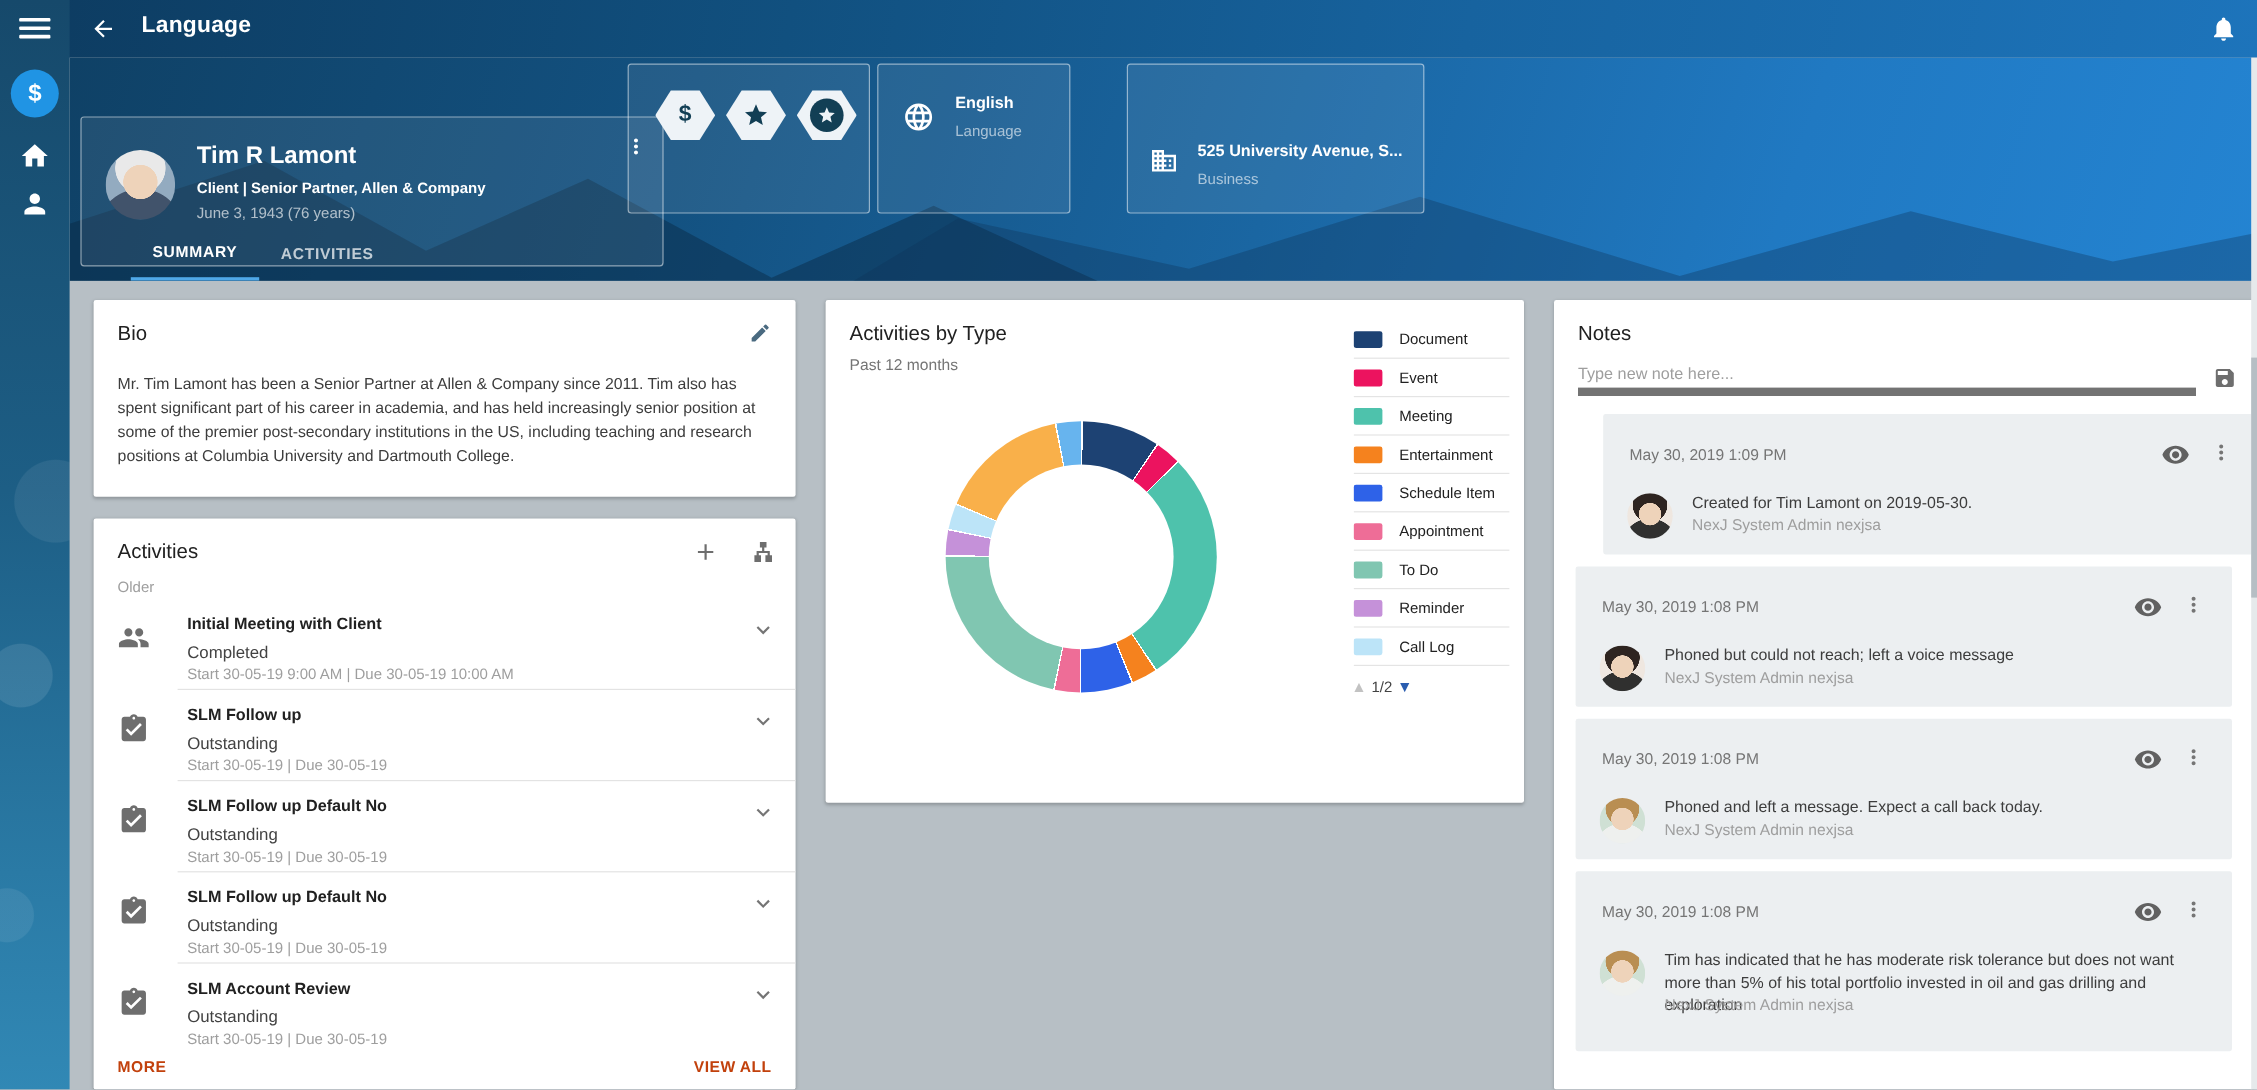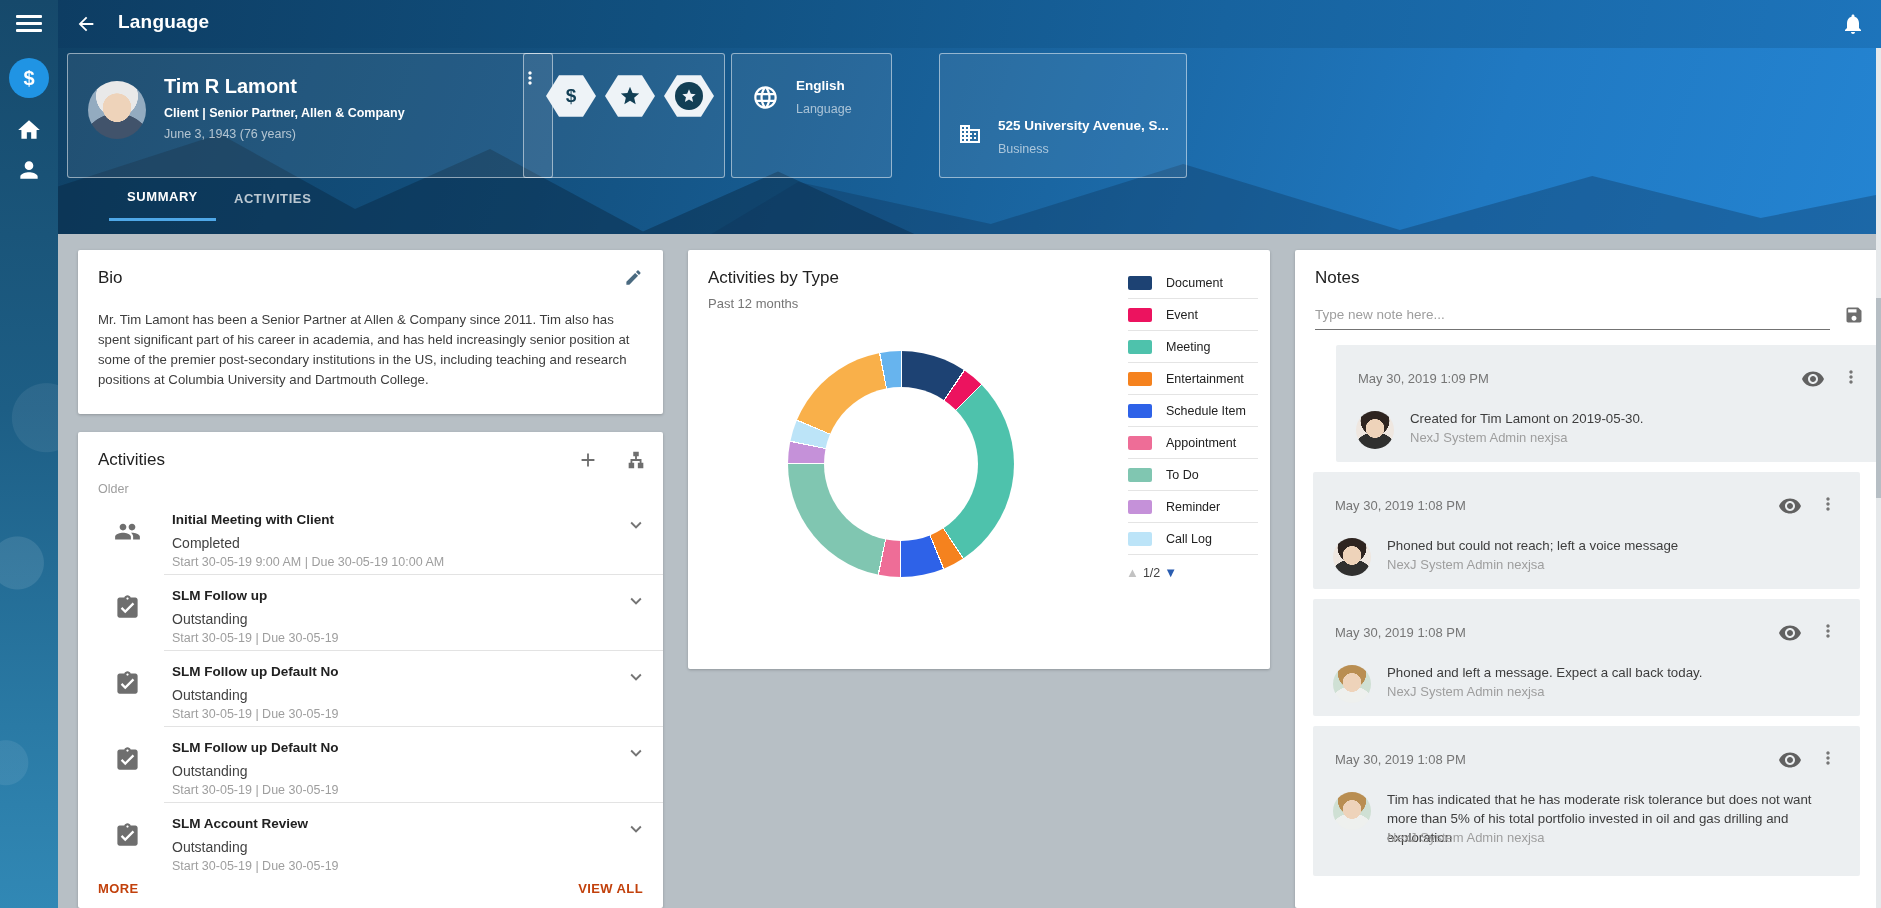--- a/index.html
+++ b/index.html
@@ -30,21 +30,21 @@
 
   
   .hero { position:absolute; left:58px; top:48px; width:1823px; height:186px; overflow:hidden;
     background:linear-gradient(108deg,#0f4166 0%,#135180 28%,#1a66a2 55%,#2079c2 78%,#2484d2 100%); }
   .hero .m1 { position:absolute; left:0; bottom:-20px; width:900px; height:150px; background:rgba(9,39,66,.45);
     clip-path:polygon(0 100%,0 55%,18% 20%,33% 70%,48% 30%,65% 85%,80% 45%,100% 100%); }
   .hero .m2 { position:absolute; left:620px; bottom:-20px; width:1203px; height:120px; background:rgba(13,52,88,.35);
     clip-path:polygon(0 100%,10% 40%,26% 75%,42% 25%,60% 80%,76% 35%,90% 70%,100% 50%,100% 100%); }
   .hero-card { position:absolute; top:5px; height:125px; background:rgba(255,255,255,.08);
     border:1px solid rgba(255,255,255,.5); border-radius:3px; }
-  .card-profile { left:9px; width:486px; }
+  .card-profile { left:9px; width:486px;margin-top:44px; }
   .card-badges { left:465px; width:202px; }
   .card-language { left:673px; width:161px;padding-left:39px; }
   .card-contact { left:881px; width:248px; }
 
   .avatar { border-radius:50%; background:
       radial-gradient(circle at 50% 46%, #eed3ba 0 33%, transparent 34%),
       radial-gradient(circle at 50% 26%, #e9e9e9 0 40%, transparent 41%),
       radial-gradient(circle at 50% 118%, #41536b 0 48%, transparent 49%),
       #93abc0; }
   .profile-avatar { position:absolute; left:20px; top:27px; width:58px; height:58px; }
@@ -64,39 +64,39 @@
   .lang-globe { position:absolute; left:20px; top:30px; width:27px; height:27px; fill:#fff; }
   .lang-value { position:absolute; left:64px; top:24px; font-size:13.5px; font-weight:700; color:#fff; }
   .lang-label { position:absolute; left:64px; top:48px; font-size:12.5px; color:rgba(255,255,255,.6); }
 
   .contact-row { position:absolute; left:0; width:248px; height:52px; cursor:pointer; }
   .contact-icon { position:absolute; left:18px; top:6px; width:24px; height:24px; fill:#fff; }
   .contact-value { position:absolute; left:58px; top:2px; font-size:13.5px; font-weight:700; color:#fff; white-space:nowrap; }
   .contact-label { position:absolute; left:58px; top:26px; font-size:12.5px; color:rgba(255,255,255,.6); }
 
   
-  .tabs { position:absolute; left:51px; bottom:13px; display:flex; height:46px;text-align:right; }
+  .tabs { position:absolute; left:51px; bottom:0; display:flex; height:46px;text-align:right; }
   .tab { height:46px; display:flex; align-items:center; justify-content:center; padding:0 18px; min-width:100px;
     font-size:13px; font-weight:700; letter-spacing:.6px; color:rgba(255,255,255,.72); cursor:pointer; }
   .tab.active { color:#fff; border-bottom:3px solid #4fa8e8; }
 
   
   .panel { position:absolute; background:#fff; border-radius:2px; box-shadow:0 1px 3px rgba(0,0,0,.22); overflow:hidden; }
   .panel-title { position:absolute; left:20px; top:18px; font-size:17px; font-weight:500; color:#212121; }
   .bio-panel { left:78px; top:250px; width:585px; height:164px; }
   .bio-text { position:absolute; left:20px; top:60px; width:550px; font-size:13.2px; line-height:20px; color:#3d3d3d; }
   .pencil { position:absolute; right:20px; top:18px; width:19px; height:19px; fill:#4a6a80; cursor:pointer; }
 
   .act-panel { left:78px; top:432px; width:585px; height:476px; }
   .icon-btn { width:22px; height:22px; fill:#6e6e6e; cursor:pointer; }
   .act-add { position:absolute; right:64px; top:17px; }
   .act-org { position:absolute; right:16px; top:17px; }
   .act-group-label { position:absolute; left:20px; top:50px; font-size:12.5px; color:#9e9e9e; }
   .act-list { position:absolute; left:0; top:66px; width:585px; }
-  .act-row { position:relative; height:76px;margin-left:16px; }
+  .act-row { position:relative; height:76px; }
   .act-row:not(:first-child)::before { content:''; position:absolute; left:70px; right:0; top:0; height:1px; background:#e3e3e3; }
   .act-icon { position:absolute; left:20px; top:20px; width:27px; height:27px; fill:#6e6e6e; }
   .act-title { position:absolute; left:78px; top:14px; font-size:13.5px; font-weight:700; color:#212121; }
   .act-status { position:absolute; left:78px; top:37px; font-size:14px; color:#424242; }
   .act-dates { position:absolute; left:78px; top:57px; font-size:12.5px; color:#9e9e9e; }
   .act-chevron { position:absolute; right:16px; top:16px; width:22px; height:22px; fill:#757575; cursor:pointer; }
   .act-links { position:absolute; left:0; bottom:0; width:585px; height:40px; }
   .link-btn { position:absolute; bottom:12px; font-size:13px; font-weight:700; letter-spacing:.4px; color:#c2410c; cursor:pointer; }
   .link-more { left:20px; } .link-viewall { right:20px; }
 
@@ -114,21 +114,21 @@
   .legend-swatch { position:absolute; left:0; top:9px; width:24px; height:14px; border-radius:2px; }
   .legend-label { position:absolute; left:38px; top:9px; font-size:12.5px; color:#212121; white-space:nowrap; }
   .legend-pager { position:absolute; left:438px; top:315px; display:flex; align-items:center; font-size:12.5px; color:#424242; }
   .pager-up { color:#c2c2c2; font-size:13px; cursor:pointer; }
   .pager-down { color:#2a5db0; font-size:13px; cursor:pointer; margin-left:4px; }
   .pager-count { margin-left:4px; }
 
   
   .notes-panel { left:1295px; top:250px; width:583px; height:658px; }
   .note-input { position:absolute; left:20px; top:50px; width:515px; height:30px; border:none; outline:none;
-    border-bottom:1px solid #737373; font-size:13.5px; color:#424242; font-family:"Liberation Sans",sans-serif; background:transparent; }
+    border-bottom:7px solid #737373; font-size:13.5px; color:#424242; font-family:"Liberation Sans",sans-serif; background:transparent; }
   .note-input::placeholder { color:#9e9e9e; }
   .save-icon { position:absolute; right:14px; top:55px; width:20px; height:20px; fill:#6e6e6e; cursor:pointer; }
   .note-card { position:absolute; left:18px; width:547px; background:#eceff1; border-radius:2px; }
   .note-ts { position:absolute; left:22px; top:26px; font-size:13px; color:#757575; }
   .note-eye { position:absolute; right:58px; top:22px; width:24px; height:24px; fill:#616161; cursor:pointer; }
   .note-kebab { position:absolute; right:22px; top:22px; color:#757575; }
   .note-avatar { position:absolute; left:20px; top:66px; width:38px; height:38px; }
   .note-avatar.f { background:
       radial-gradient(circle at 50% 46%, #eed3ba 0 33%, transparent 34%),
       radial-gradient(circle at 50% 26%, #2e2420 0 42%, transparent 43%),

